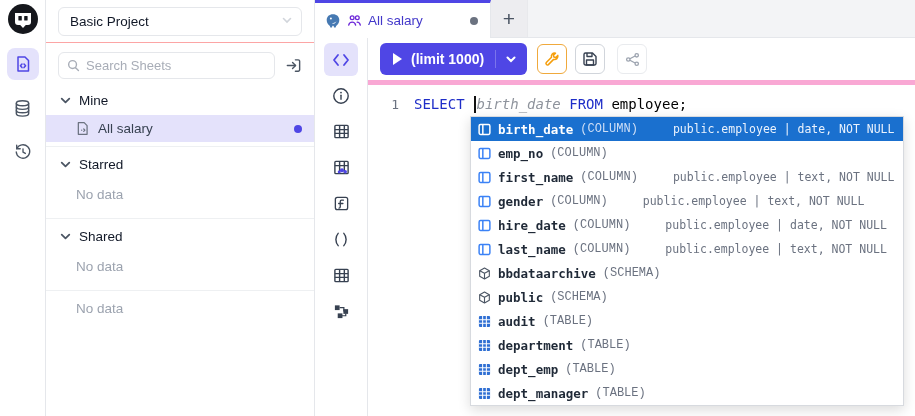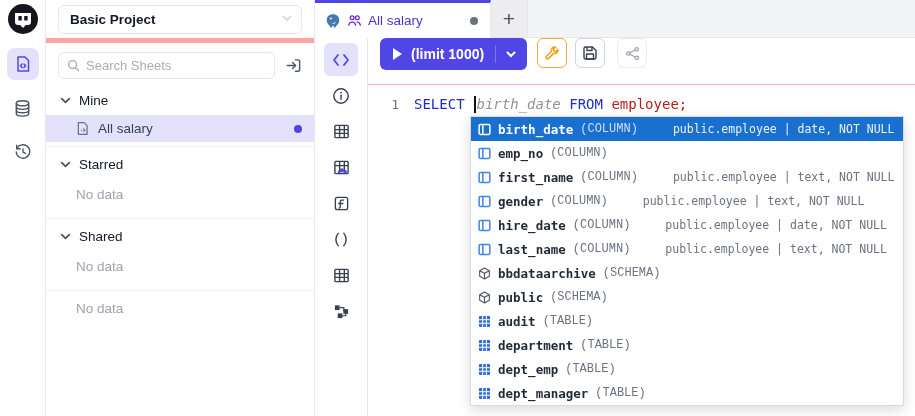--- a/index.html
+++ b/index.html
@@ -9,21 +9,21 @@
   .app { display: flex; width: 915px; height: 416px; }
 
   
   .rail { width: 46px; border-right: 1px solid #e5e7eb; display: flex; flex-direction: column; align-items: center; padding-top: 4px; flex: 0 0 auto; background:#fff; }
   .logo { width: 30px; height: 30px; margin-bottom: 14px; }
   .rail-item { width: 32px; height: 32px; border-radius: 8px; display: flex; align-items: center; justify-content: center; color: #4b5563; margin-bottom: 12px; cursor: pointer; }
   .rail-item.selected { background: #e4e2fb; color: #4f46e5; }
 
   
   .sidebar { width: 269px; border-right: 1px solid #e5e7eb; display: flex; flex-direction: column; flex: 0 0 auto; background:#fff; }
-  .sb-header { height: 43px; border-bottom: 5px solid #fca5a5; display: flex; align-items: center; padding: 0 12px; flex: 0 0 auto; font-weight: bold; }
+  .sb-header { height: 43px; border-bottom: 1px solid #fca5a5; display: flex; align-items: center; padding: 0 12px; flex: 0 0 auto; }
   .project-select { flex: 1; height: 29px; border: 1px solid #e5e7eb; border-radius: 6px; display: flex; align-items: center; justify-content: space-between; padding: 0 8px 0 11px; font-size: 13.5px; color: #111827; cursor: pointer; background:#fff; }
   .project-select .chev { color: #d1d5db; }
 
   .sb-search { display: flex; gap: 8px; padding: 9px 10px 4px 12px; flex: 0 0 auto; }
   .search-box { flex: 1; height: 27px; border: 1px solid #e5e7eb; border-radius: 6px; display: flex; align-items: center; gap: 6px; padding: 0 8px; }
   .search-box input { border: none; outline: none; flex: 1; font-size: 13px; font-family: "Liberation Sans", sans-serif; color:#374151; background: transparent; min-width: 0; }
   .search-box input::placeholder { color: #a8adb7; }
   .import-btn { color: #4b5563; display: flex; align-items: center; cursor: pointer; padding: 2px; }
 
   .tree { flex: 1; overflow: hidden; font-size: 13.5px; }
@@ -47,35 +47,35 @@
   .tab-label { white-space: nowrap; overflow: hidden; }
   .tab-dot { width: 8px; height: 8px; border-radius: 50%; background: #6b7280; margin-left: auto; }
   .newtab { width: 37px; display: flex; align-items: center; justify-content: center; color: #4b5563; font-size: 21px; font-weight: 300; cursor: pointer; background: #ededf0; border-right: 1px solid #e8e9ec; }
 
   .body { flex: 1; display: flex; min-height: 0; }
   .iconstrip { width: 53px; border-right: 1px solid #e5e7eb; display: flex; flex-direction: column; align-items: center; padding-top: 5px; flex: 0 0 auto; }
   .strip-item { width: 34px; height: 33px; margin-bottom: 3px; border-radius: 6px; display: flex; align-items: center; justify-content: center; color: #374151; cursor: pointer; }
   .strip-item.selected { background: #e4e2fb; color: #4f46e5; }
 
   .content { flex: 1; display: flex; flex-direction: column; min-width: 0; position: relative; }
-  .toolbar { height: 47px; border-bottom: 1px solid #f9a8d4; display: flex; align-items: flex-start; padding-left: 12px; gap: 8px; flex: 0 0 auto; }
+  .toolbar { height: 47px; border-bottom: 5px solid #f9a8d4; display: flex; align-items: center; padding-left: 12px; gap: 8px; flex: 0 0 auto; }
   .run-btn { height: 32px; background: #4f46e5; color: #fff; border: none; border-radius: 6px; display: flex; align-items: center; gap: 9px; padding: 0 10px 0 13px; font-size: 14px; font-weight: 700; font-family: "Liberation Sans", sans-serif; cursor: pointer; }
   .run-btn .play { width: 0; height: 0; border-left: 9px solid #fff; border-top: 6px solid transparent; border-bottom: 6px solid transparent; }
   .run-btn .divider { width: 1px; height: 18px; background: rgba(255,255,255,.25); margin-left: 2px; }
   .icon-btn { width: 30px; height: 30px; border: 1px solid #d1d5db; border-radius: 6px; background: #fff; display: flex; align-items: center; justify-content: center; color: #374151; cursor: pointer; }
   .icon-btn.wrench { border-color: #f0a93c; color: #f59e0b; margin-left: 2px; }
   .icon-btn.share { border-color: #e9ebee; color: #9ca3af; margin-left: 4px; }
 
   
   .editor { flex: 1; position: relative; font-family: "DejaVu Sans Mono", monospace; font-size: 14px; background: #fff; min-height: 0; }
   .code-line { position: absolute; top: 9px; left: 0; display: flex; align-items: center; height: 20px; white-space: pre; }
   .gutter { width: 31px; text-align: right; color: #6b7280; font-size: 13px; padding-right: 0; flex: 0 0 auto; }
   .code-text { padding-left: 15px; display: flex; align-items: center; }
   .kw { color: #1e2dc8; }
-  .plain { color: #b91c1c; }
+  .plain { color: #000000; }
   .ghost { color: #8e939c; font-style: italic; }
   .cursor { display: inline-block; width: 1.5px; height: 17px; background: #111; margin: 0 1px; }
 
   .autocomplete { position: absolute; left: 102px; top: 31px; width: 434px; background: #fff; border: 1px solid #d7dadf; box-shadow: 0 4px 12px rgba(0,0,0,.14); font-family: "DejaVu Sans Mono", monospace; z-index: 5; }
   .ac-row { height: 24px; display: flex; align-items: center; gap: 7px; padding: 0 8px 0 7px; white-space: nowrap; overflow: hidden; cursor: pointer; }
   .ac-row .ac-icon { display: flex; flex: 0 0 auto; }
   .ac-name { font-weight: bold; font-size: 12.5px; color: #1f2937; }
   .ac-kind { font-size: 12px; color: #6b7280; font-family: Liberation Mono, monospace; }
   .ac-detail { font-size: 11.5px; color: #6b7280; margin-left: 28px; }
   .ac-row.selected { background: #1a70cf; }

